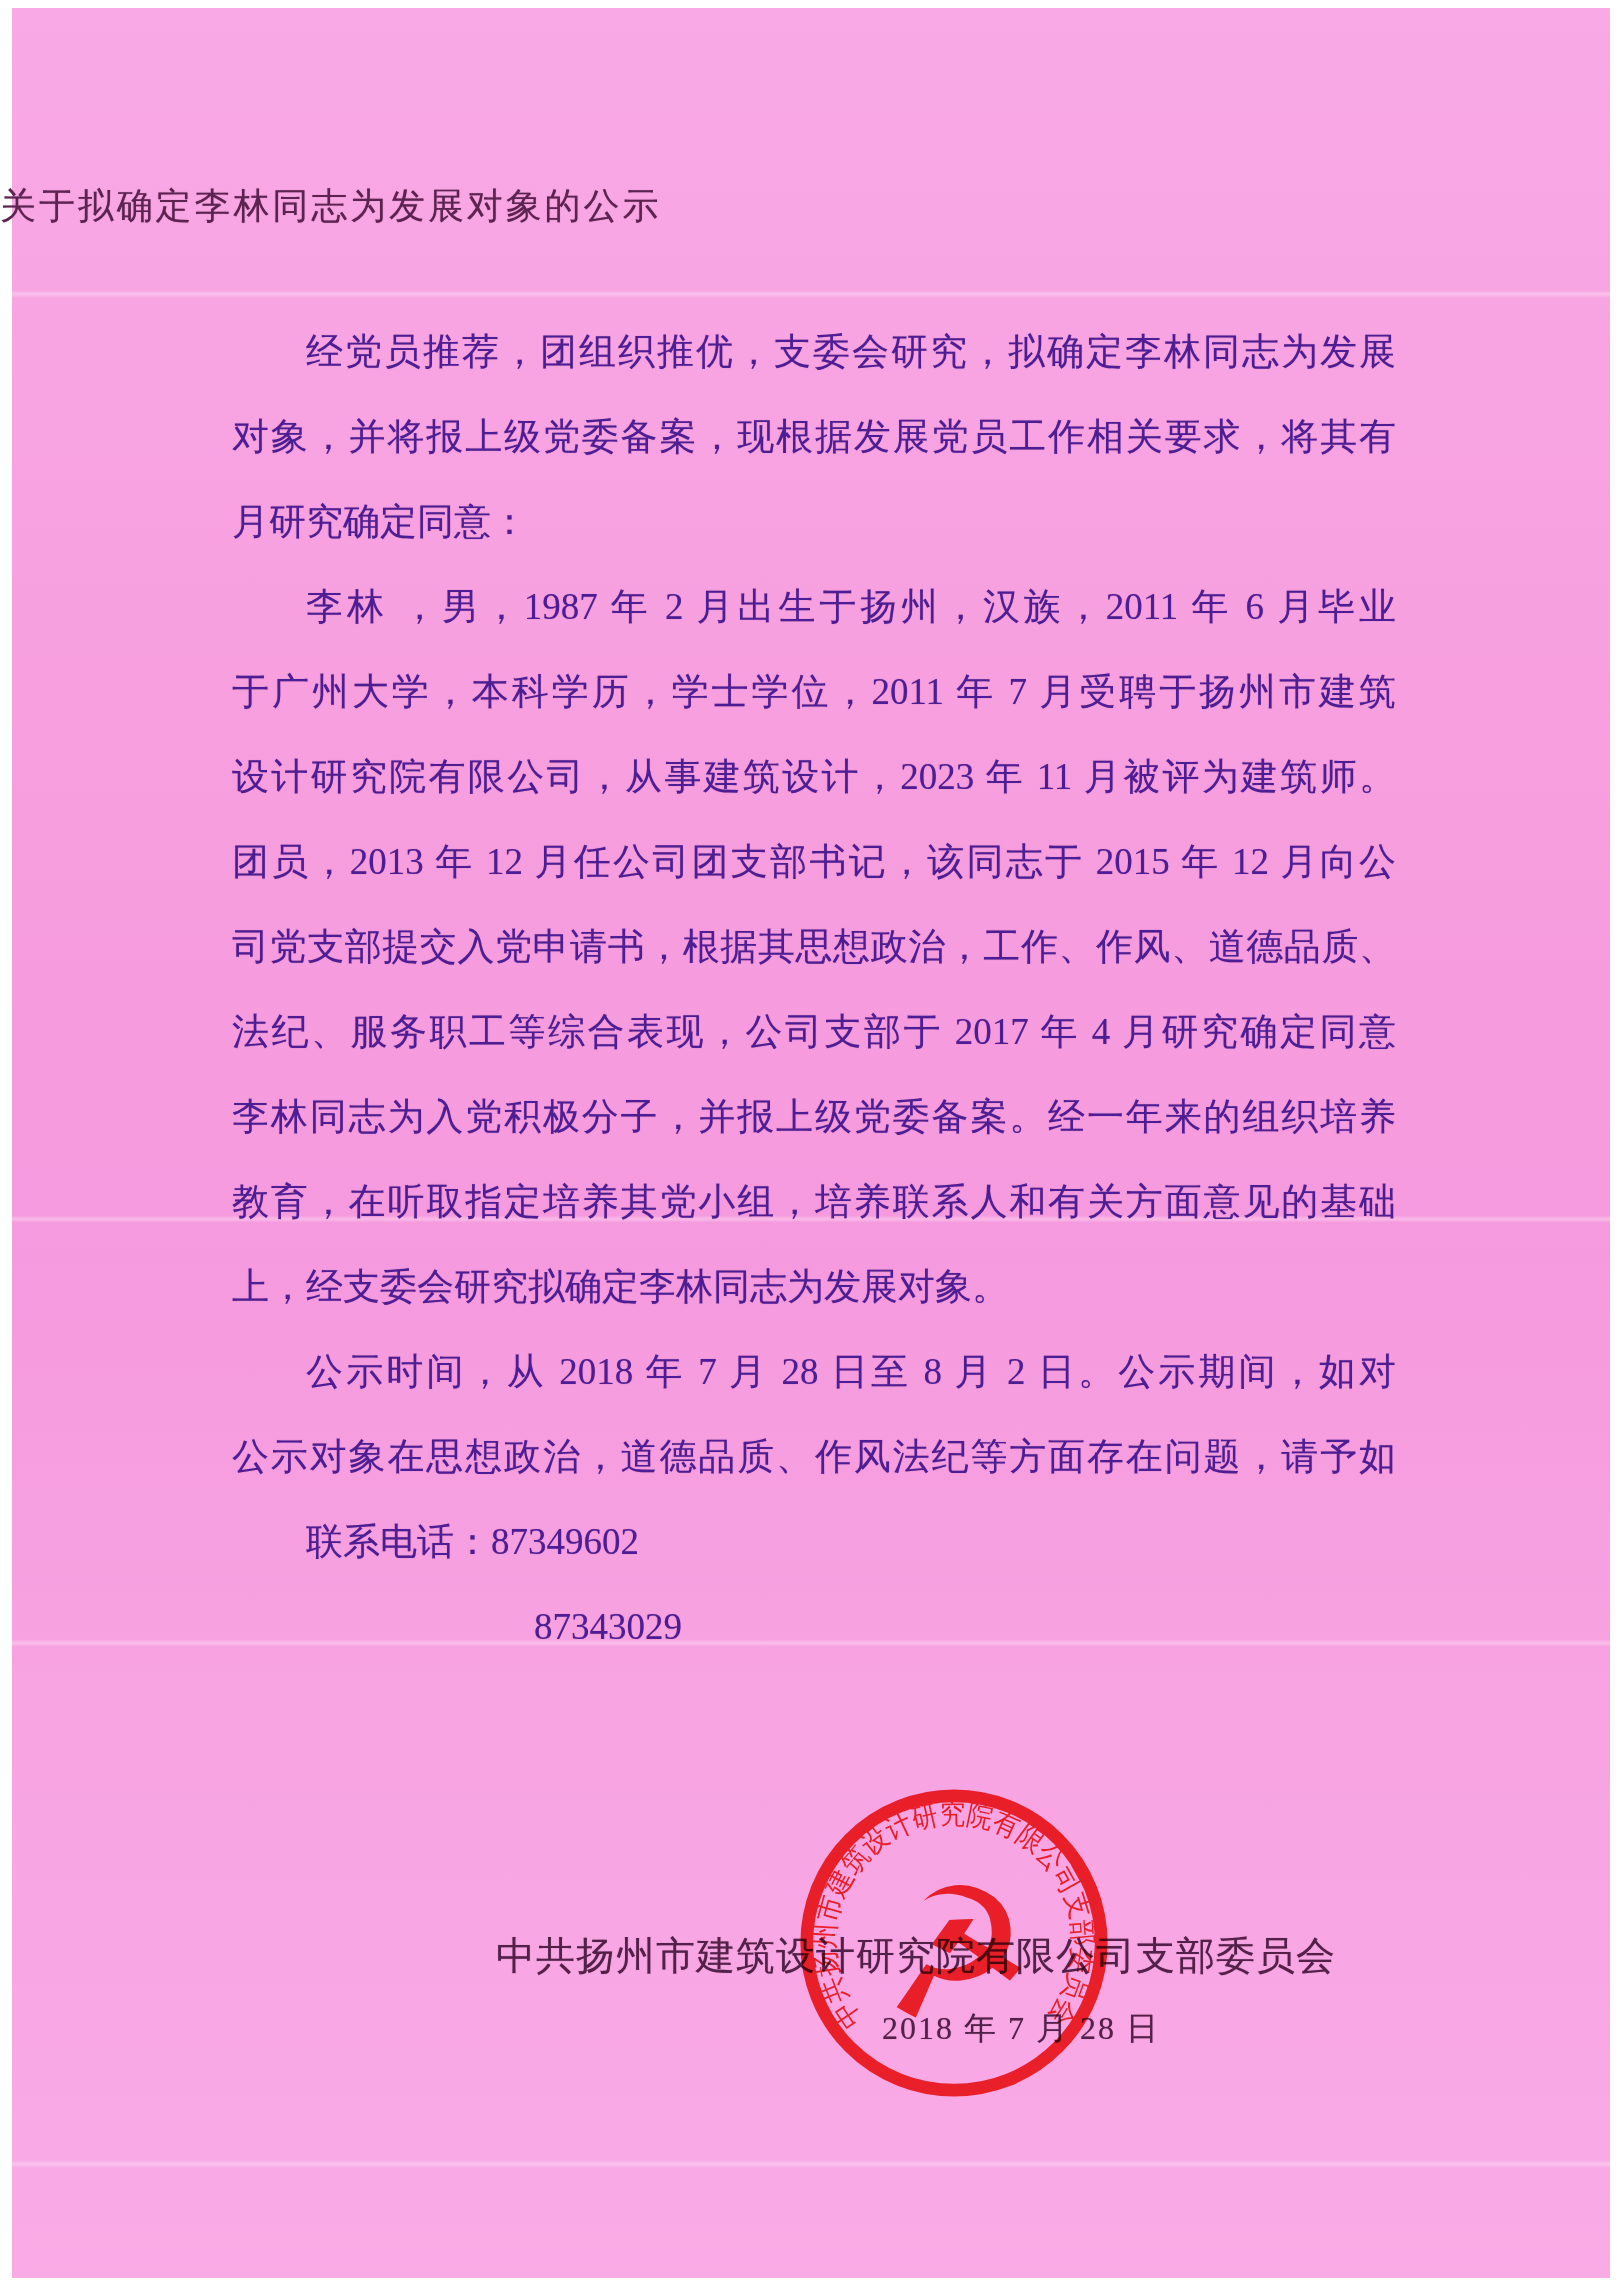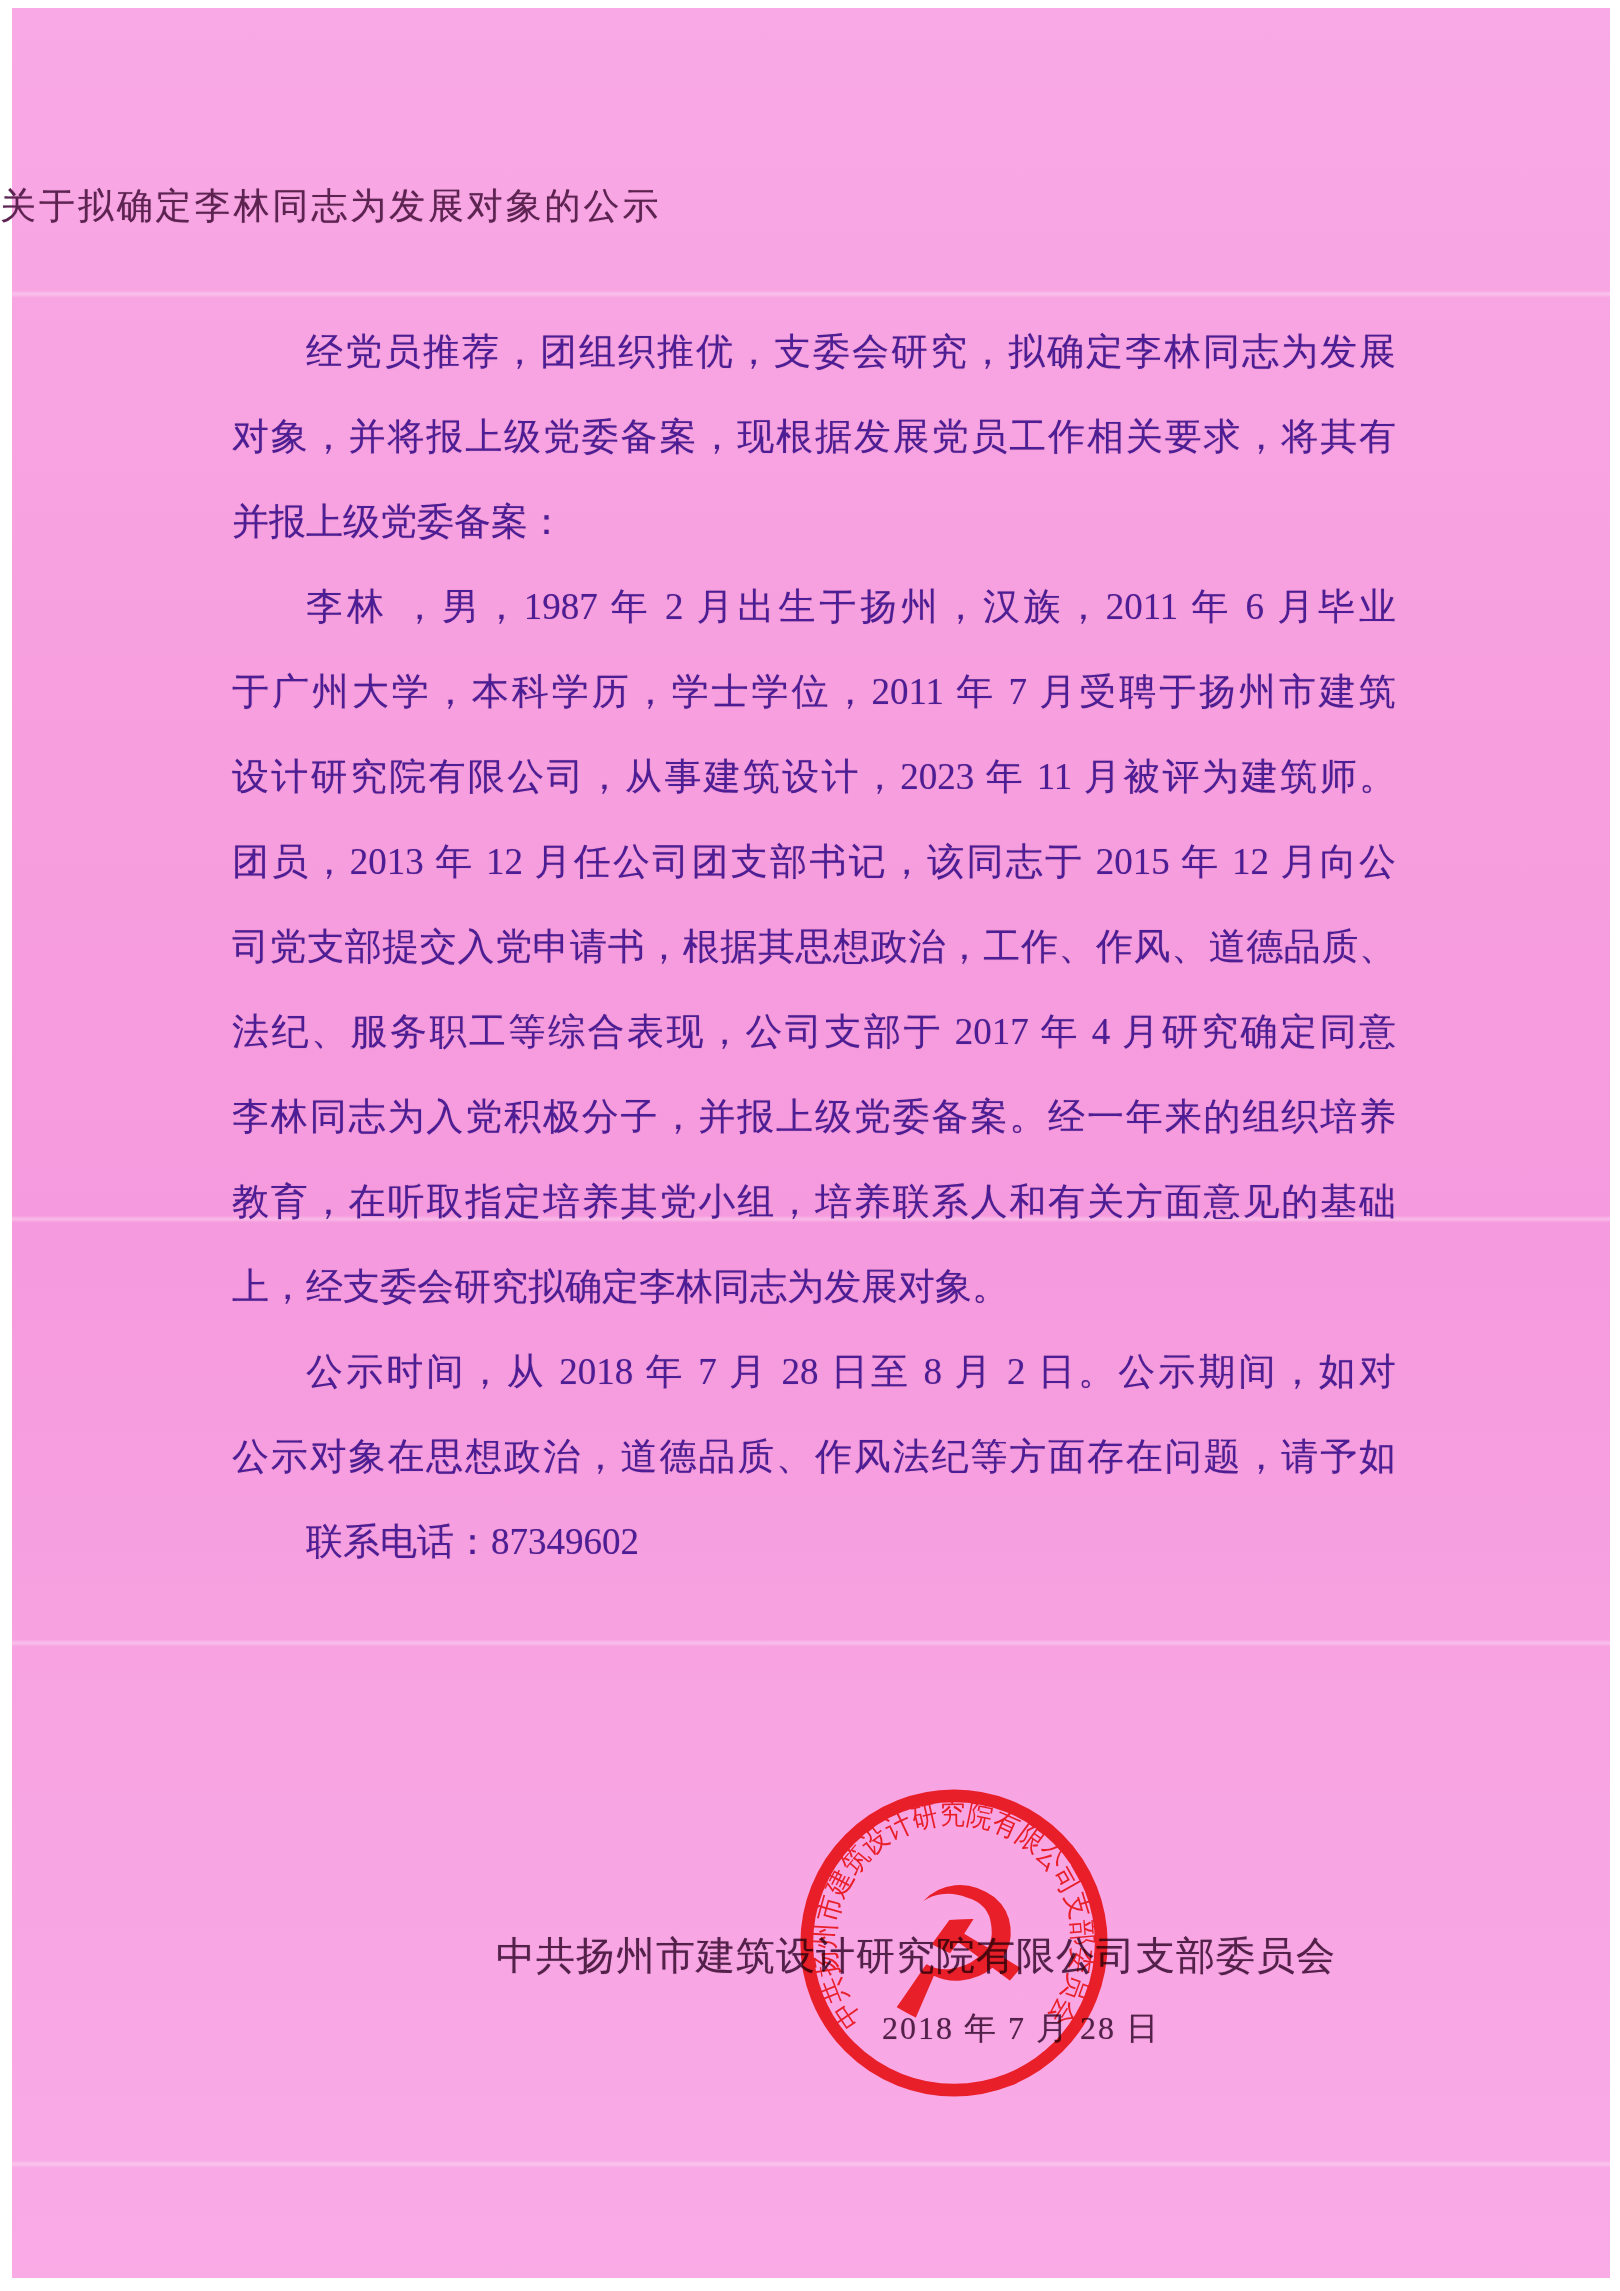--- a/index.html
+++ b/index.html
@@ -83,33 +83,34 @@
 <div class="streak" style="top:292px"></div>
 <div class="streak" style="top:1217px"></div>
 <div class="streak" style="top:1641px"></div>
 <div class="streak" style="top:2162px"></div>
 
 <div class="title">关于拟确定李林同志为发展对象的公示</div>
 
 <div class="body-text">
   <div class="line ind2 jfull">经党员推荐，团组织推优，支委会研究，拟确定李林同志为发展</div>
   <div class="line jfull">对象，并将报上级党委备案，现根据发展党员工作相关要求，将其有</div>
-  <div class="line">并报上级党委备案：</div>
+  <div class="line">月研究确定同意：</div>
   <div class="line ind2 jfull">李林 ，男，1987 年 2 月出生于扬州，汉族，2011 年 6 月毕业</div>
   <div class="line jfull">于广州大学，本科学历，学士学位，2011 年 7 月受聘于扬州市建筑</div>
   <div class="line jfull">设计研究院有限公司，从事建筑设计，2023 年 11 月被评为建筑师。</div>
   <div class="line jfull">团员，2013 年 12 月任公司团支部书记，该同志于 2015 年 12 月向公</div>
   <div class="line jfull">司党支部提交入党申请书，根据其思想政治，工作、作风、道德品质、</div>
   <div class="line jfull">法纪、服务职工等综合表现，公司支部于 2017 年 4 月研究确定同意</div>
   <div class="line jfull">李林同志为入党积极分子，并报上级党委备案。经一年来的组织培养</div>
   <div class="line jfull">教育，在听取指定培养其党小组，培养联系人和有关方面意见的基础</div>
   <div class="line">上，经支委会研究拟确定李林同志为发展对象。</div>
   <div class="line ind2 jfull">公示时间，从 2018 年 7 月 28 日至 8 月 2 日。公示期间，如对</div>
   <div class="line jfull">公示对象在思想政治，道德品质、作风法纪等方面存在问题，请予如</div>
   <div class="line ind2">联系电话：87349602</div>
+  <div class="line indphone">87343029</div>
 </div>
 
 <div class="signature">中共扬州市建筑设计研究院有限公司支部委员会</div>
 <div class="date-line">2018 年 7 月 28 日</div>
 
 <svg class="seal" viewBox="0 0 324 324">
   <circle cx="162" cy="162" r="150" fill="none" stroke="#ee1c1b" stroke-width="13"></circle>
   <defs>
     <path id="sealArc" d="M 68.5 240.4 A 122 122 0 1 1 255.5 240.4" fill="none"></path>
   </defs>

